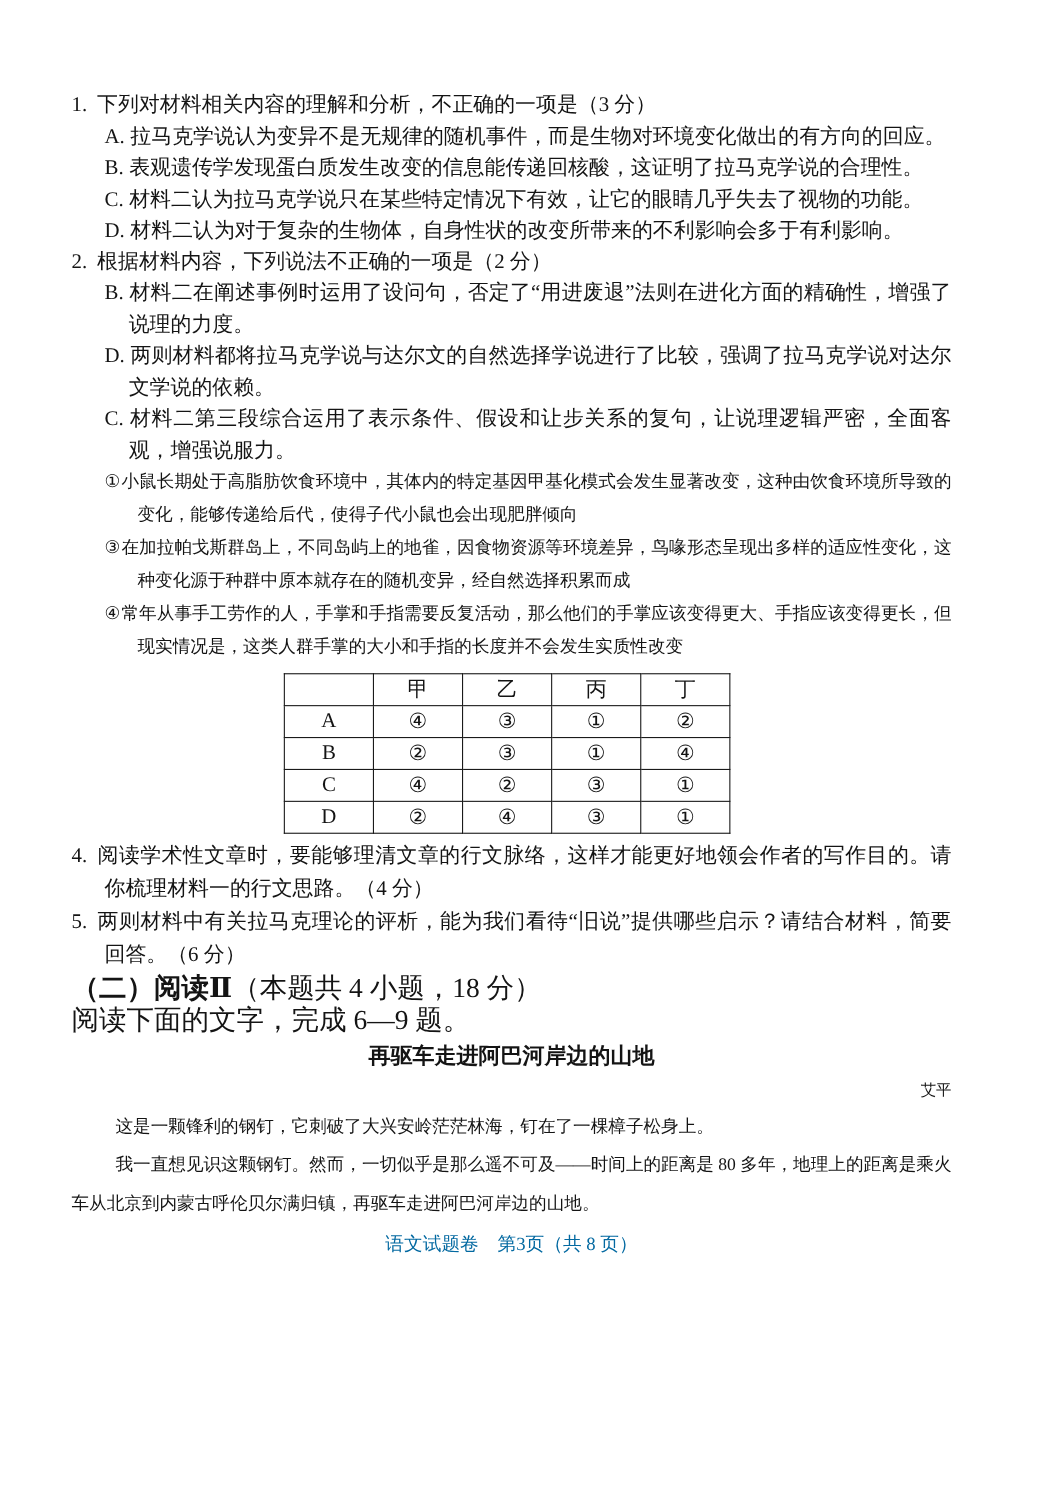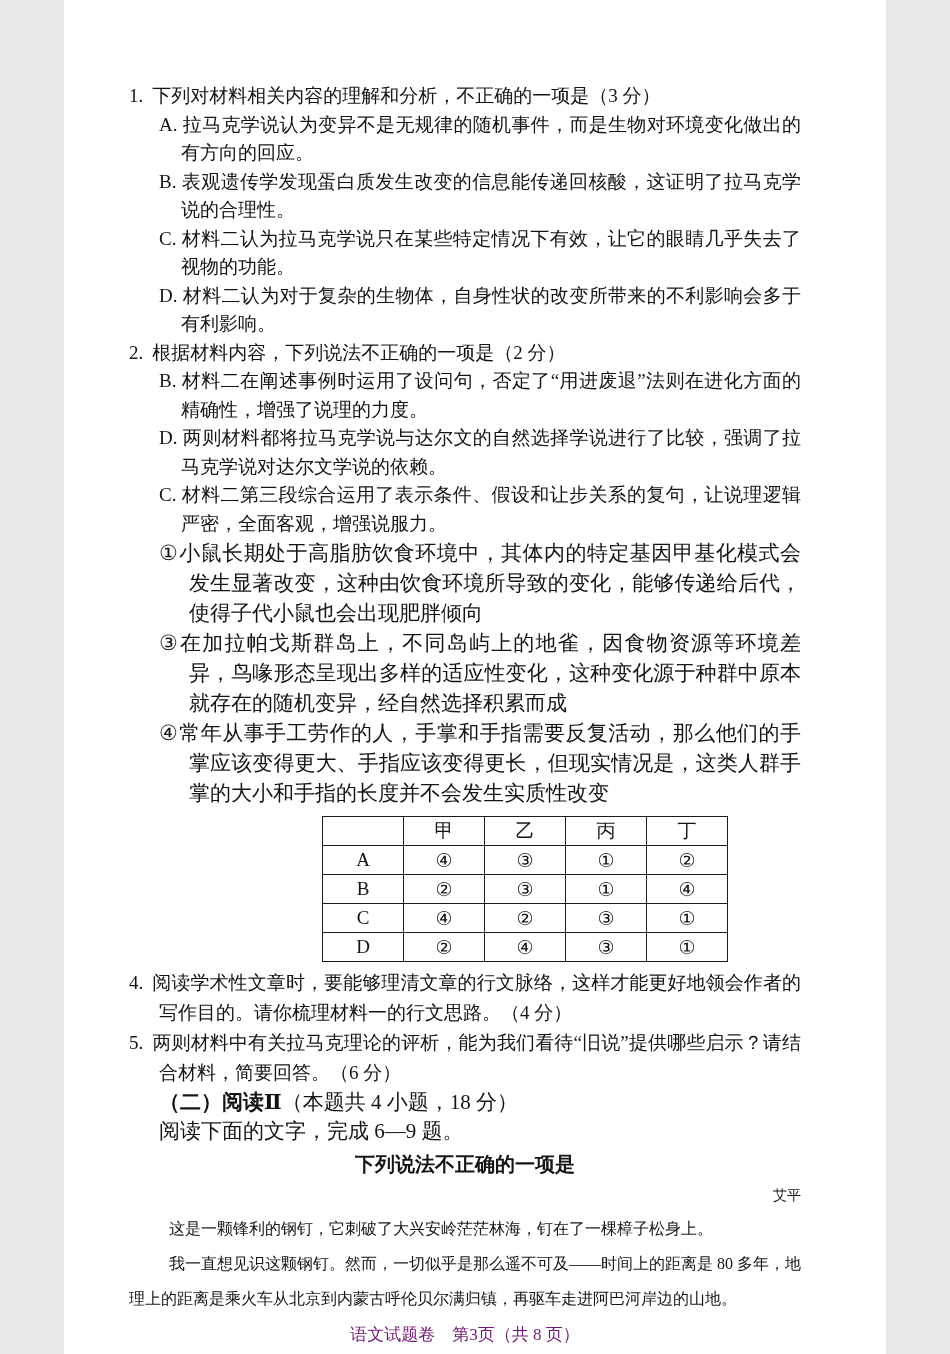--- a/index.html
+++ b/index.html
@@ -1,57 +1,57 @@
 <!DOCTYPE html>
 <html><head>
 <meta charset="utf-8">
 <style>
   html,body{margin:0;padding:0;background:#e8e8e8;}
   .page{
     position:relative;
-    width:822px;height:1354px;
+    width:950px;height:1354px;
     margin:0 auto;
     background:#ffffff;
     box-sizing:border-box;
     padding:82px 85px 0 65px;
     overflow:hidden;
     font-family:"Liberation Serif","DejaVu Serif",serif;
     color:#141414;
   }
   
   .blk-main{font-size:19px;line-height:28.5px;}
   .qhead{padding-left:30px;text-indent:-30px;text-align:justify;}
   .num{margin-right:9px;}
   .opts{margin-left:30px;}
   .opt{padding-left:22px;text-indent:-22px;text-align:justify;}
   .olabel{margin-right:5px;}
   
-  .items{margin-left:30px;font-size:21px;line-height:30px;}
+  .items{margin-left:30px;font-size:16px;line-height:30px;}
   .item{padding-left:30px;text-indent:-30px;text-align:justify;}
   .imark{margin-right:1px;}
   
   table.anstable{border-collapse:collapse;margin:8px 0 6px 193px;}
   table.anstable td{
     width:80px;height:28px;
     border:1.5px solid #1a1a1a;
     text-align:center;vertical-align:middle;
     font-size:19px;padding:0;
   }
   
   .blk-q45{font-size:19px;line-height:30px;}
   
-  .sec{font-size:21px;line-height:29px;margin-left:30px;}
+  .sec{font-size:25px;line-height:29px;}
   .sec .bold{font-weight:bold;}
   
   .ptitle{font-size:20px;font-weight:bold;text-align:center;line-height:33px;margin-top:2px;}
   .pauthor{font-size:14px;text-align:right;line-height:30px;}
   .passage{font-size:16px;line-height:35px;}
   .para{text-indent:40px;text-align:justify;}
   
-  .footer{font-size:17px;text-align:center;line-height:24px;margin-top:7px;color:#701a75;}
+  .footer{font-size:17px;text-align:center;line-height:24px;margin-top:7px;color:#0369a1;}
 </style>
 </head>
 <body>
 
 <div class="page">
 
   <div class="blk-main">
     <div class="qhead"><span class="num">1.</span><span>下列对材料相关内容的理解和分析，不正确的一项是（3 分）</span></div>
     <div class="opts">
       <div class="opt"><span class="olabel">A.</span><span>拉马克学说认为变异不是无规律的随机事件，而是生物对环境变化做出的有方向的回应。</span></div>
@@ -120,21 +120,21 @@
   <div class="blk-q45">
     <div class="qhead"><span class="num">4.</span><span>阅读学术性文章时，要能够理清文章的行文脉络，这样才能更好地领会作者的写作目的。请你梳理材料一的行文思路。（4 分）</span></div>
   </div>
   <div class="blk-q45">
     <div class="qhead"><span class="num">5.</span><span>两则材料中有关拉马克理论的评析，能为我们看待“旧说”提供哪些启示？请结合材料，简要回答。（6 分）</span></div>
   </div>
 
   <div class="sec"><span class="bold">（二）阅读Ⅱ</span><span>（本题共 4 小题，18 分）</span></div>
   <div class="sec">阅读下面的文字，完成 6—9 题。</div>
 
-  <div class="ptitle">下列说法不正确的一项是</div>
+  <div class="ptitle">再驱车走进阿巴河岸边的山地</div>
   <div class="pauthor">艾平</div>
 
   <div class="passage">
     <div class="para">这是一颗锋利的钢钉，它刺破了大兴安岭茫茫林海，钉在了一棵樟子松身上。</div>
     <div class="para">我一直想见识这颗钢钉。然而，一切似乎是那么遥不可及——时间上的距离是 80 多年，地理上的距离是乘火车从北京到内蒙古呼伦贝尔满归镇，再驱车走进阿巴河岸边的山地。</div>
   </div>
 
   <div class="footer">语文试题卷　第3页（共 8 页）</div>
 
 </div>

